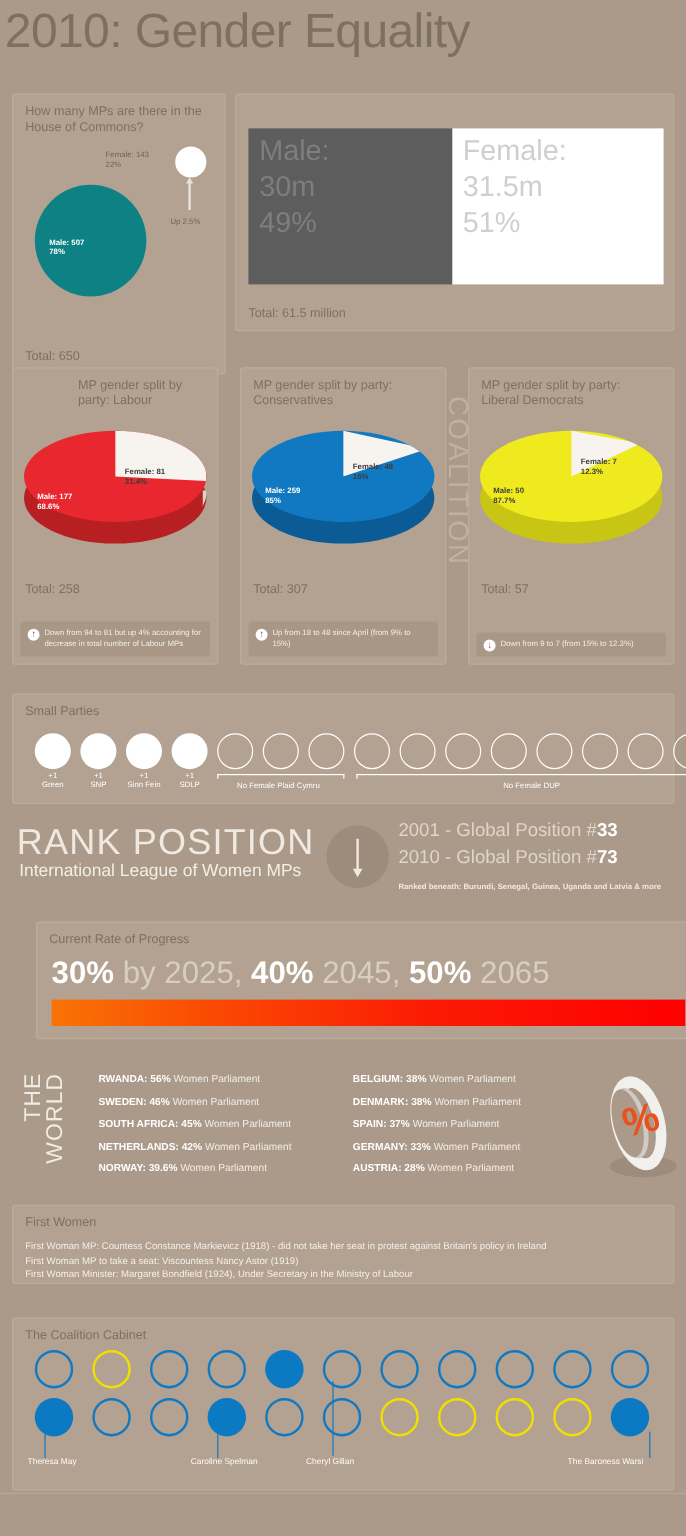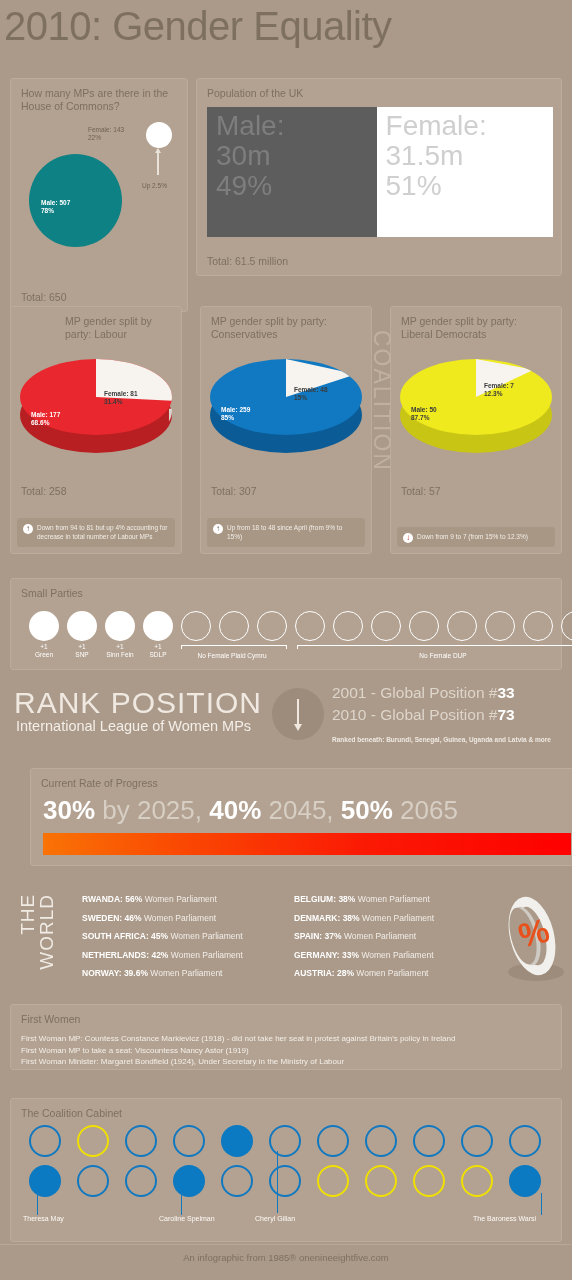--- a/index.html
+++ b/index.html
@@ -53,21 +53,21 @@
     content:""; position:absolute; left:-2.5px; top:-1px;
     border-left:3.5px solid transparent; border-right:3.5px solid transparent;
     border-bottom:5px solid #e9e2d9;
   }
 
   
   #c-pop { left: 196px; top: 78px; width: 366px; height: 198px; }
   .pop-bars { position:absolute; left:10px; top:28px; width:346px; height:130px; display:flex; }
   .pop-male   { width:49%; background:#5d5d5d; position:relative; }
   .pop-female { width:51%; background:#ffffff; position:relative; }
-  .pop-text { position:absolute; left:9px; top:4px; font-size:28px; font-weight:300; line-height:30px; }
+  .pop-text { position:absolute; left:9px; top:4px; font-size:24px; font-weight:300; line-height:30px; }
   .pop-male   .pop-text { color:#7e7e7e; }
   .pop-female .pop-text { color:#cfcfcf; }
 
   
   .party-card { top: 306px; height: 248px; }
   #c-lab { left: 10px;  width: 172px; padding-left: 44px; }
   #c-con { left: 200px; width: 172px; }
   #c-lib { left: 390px; width: 172px; }
 
   .pie3d { position:absolute; left:50%; transform:translateX(-50%); top:52px; width:152px; height:106px; }
@@ -186,21 +186,20 @@
     <div class="lbl-white" style="left:30px; top:120px;">Male: 507</div>
     <div class="lbl-white" style="left:30px; top:128px;">78%</div>
     <div class="lbl-dark" style="left:77px; top:47px;">Female: 143</div>
     <div class="lbl-dark" style="left:77px; top:55px;">22%</div>
     <div class="up-arrow"></div>
     <div class="lbl-dark" style="left:131px; top:103px;">Up 2.5%</div>
     <div class="card-total">Total: 650</div>
   </div>
 
   <div class="card" id="c-pop">
-    <div class="card-title">Population of the UK</div>
     <div class="pop-bars">
       <div class="pop-male">
         <div class="pop-text">
           <div>Male:</div>
           <div>30m</div>
           <div>49%</div>
         </div>
       </div>
       <div class="pop-female">
         <div class="pop-text">
@@ -409,15 +408,14 @@
     <div class="stem" style="left:170px; top:94px; height:22px;"></div>
     <div class="stem" style="left:266px; top:52px; height:62px;"></div>
     <div class="stem" style="left:530px; top:94px; height:22px;"></div>
     <div class="cab-lbl" style="left:12px; top:116px;">Theresa May</div>
     <div class="cab-lbl" style="left:148px; top:116px;">Caroline Spelman</div>
     <div class="cab-lbl" style="left:244px; top:116px;">Cheryl Gillan</div>
     <div class="cab-lbl" style="left:462px; top:116px;">The Baroness Warsi</div>
   </div>
 
   <div class="divider"></div>
-  <div class="footer">An infographic from 1985®  onenineeightfive.com</div>
 
 </div>
 
 </body></html>

